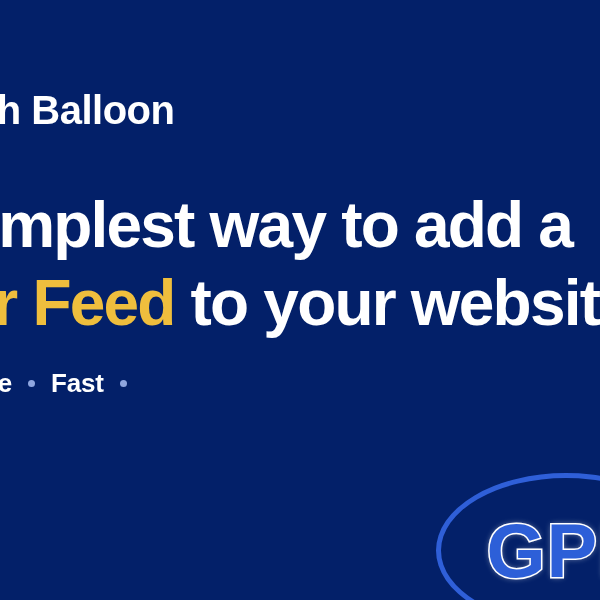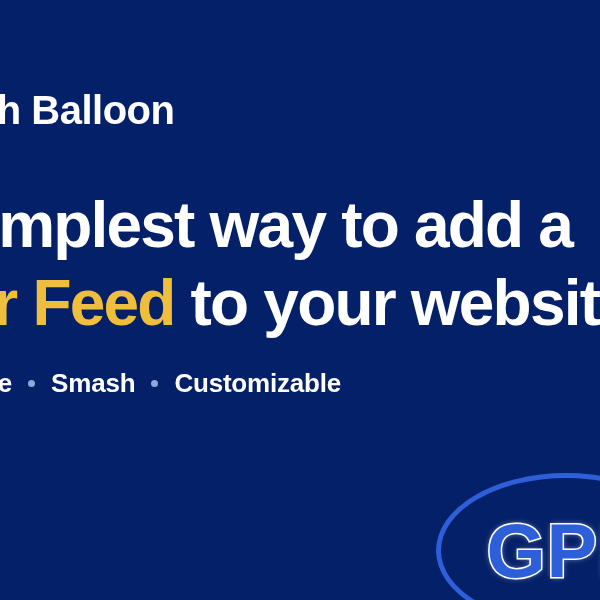--- a/index.html
+++ b/index.html
@@ -119,23 +119,22 @@
   </div>
 
   <div class="headline">
     <span class="line">The simplest way to add a</span>
     <span class="line"><span class="accent">Twitter Feed</span><span> to your website</span></span>
   </div>
 
   <div class="features">
     <span class="feature">Reliable</span>
     <span class="sep"></span>
-    <span class="feature">Smash</span>
+    <span class="feature">Fast</span>
     <span class="sep"></span>
-    <span class="feature">Customizable</span>
   </div>
 
   <div class="gpl-badge">
     <div class="ring"></div>
     <div class="gpl-text">GPL</div>
   </div>
 
 </div>
 
 </body></html>

